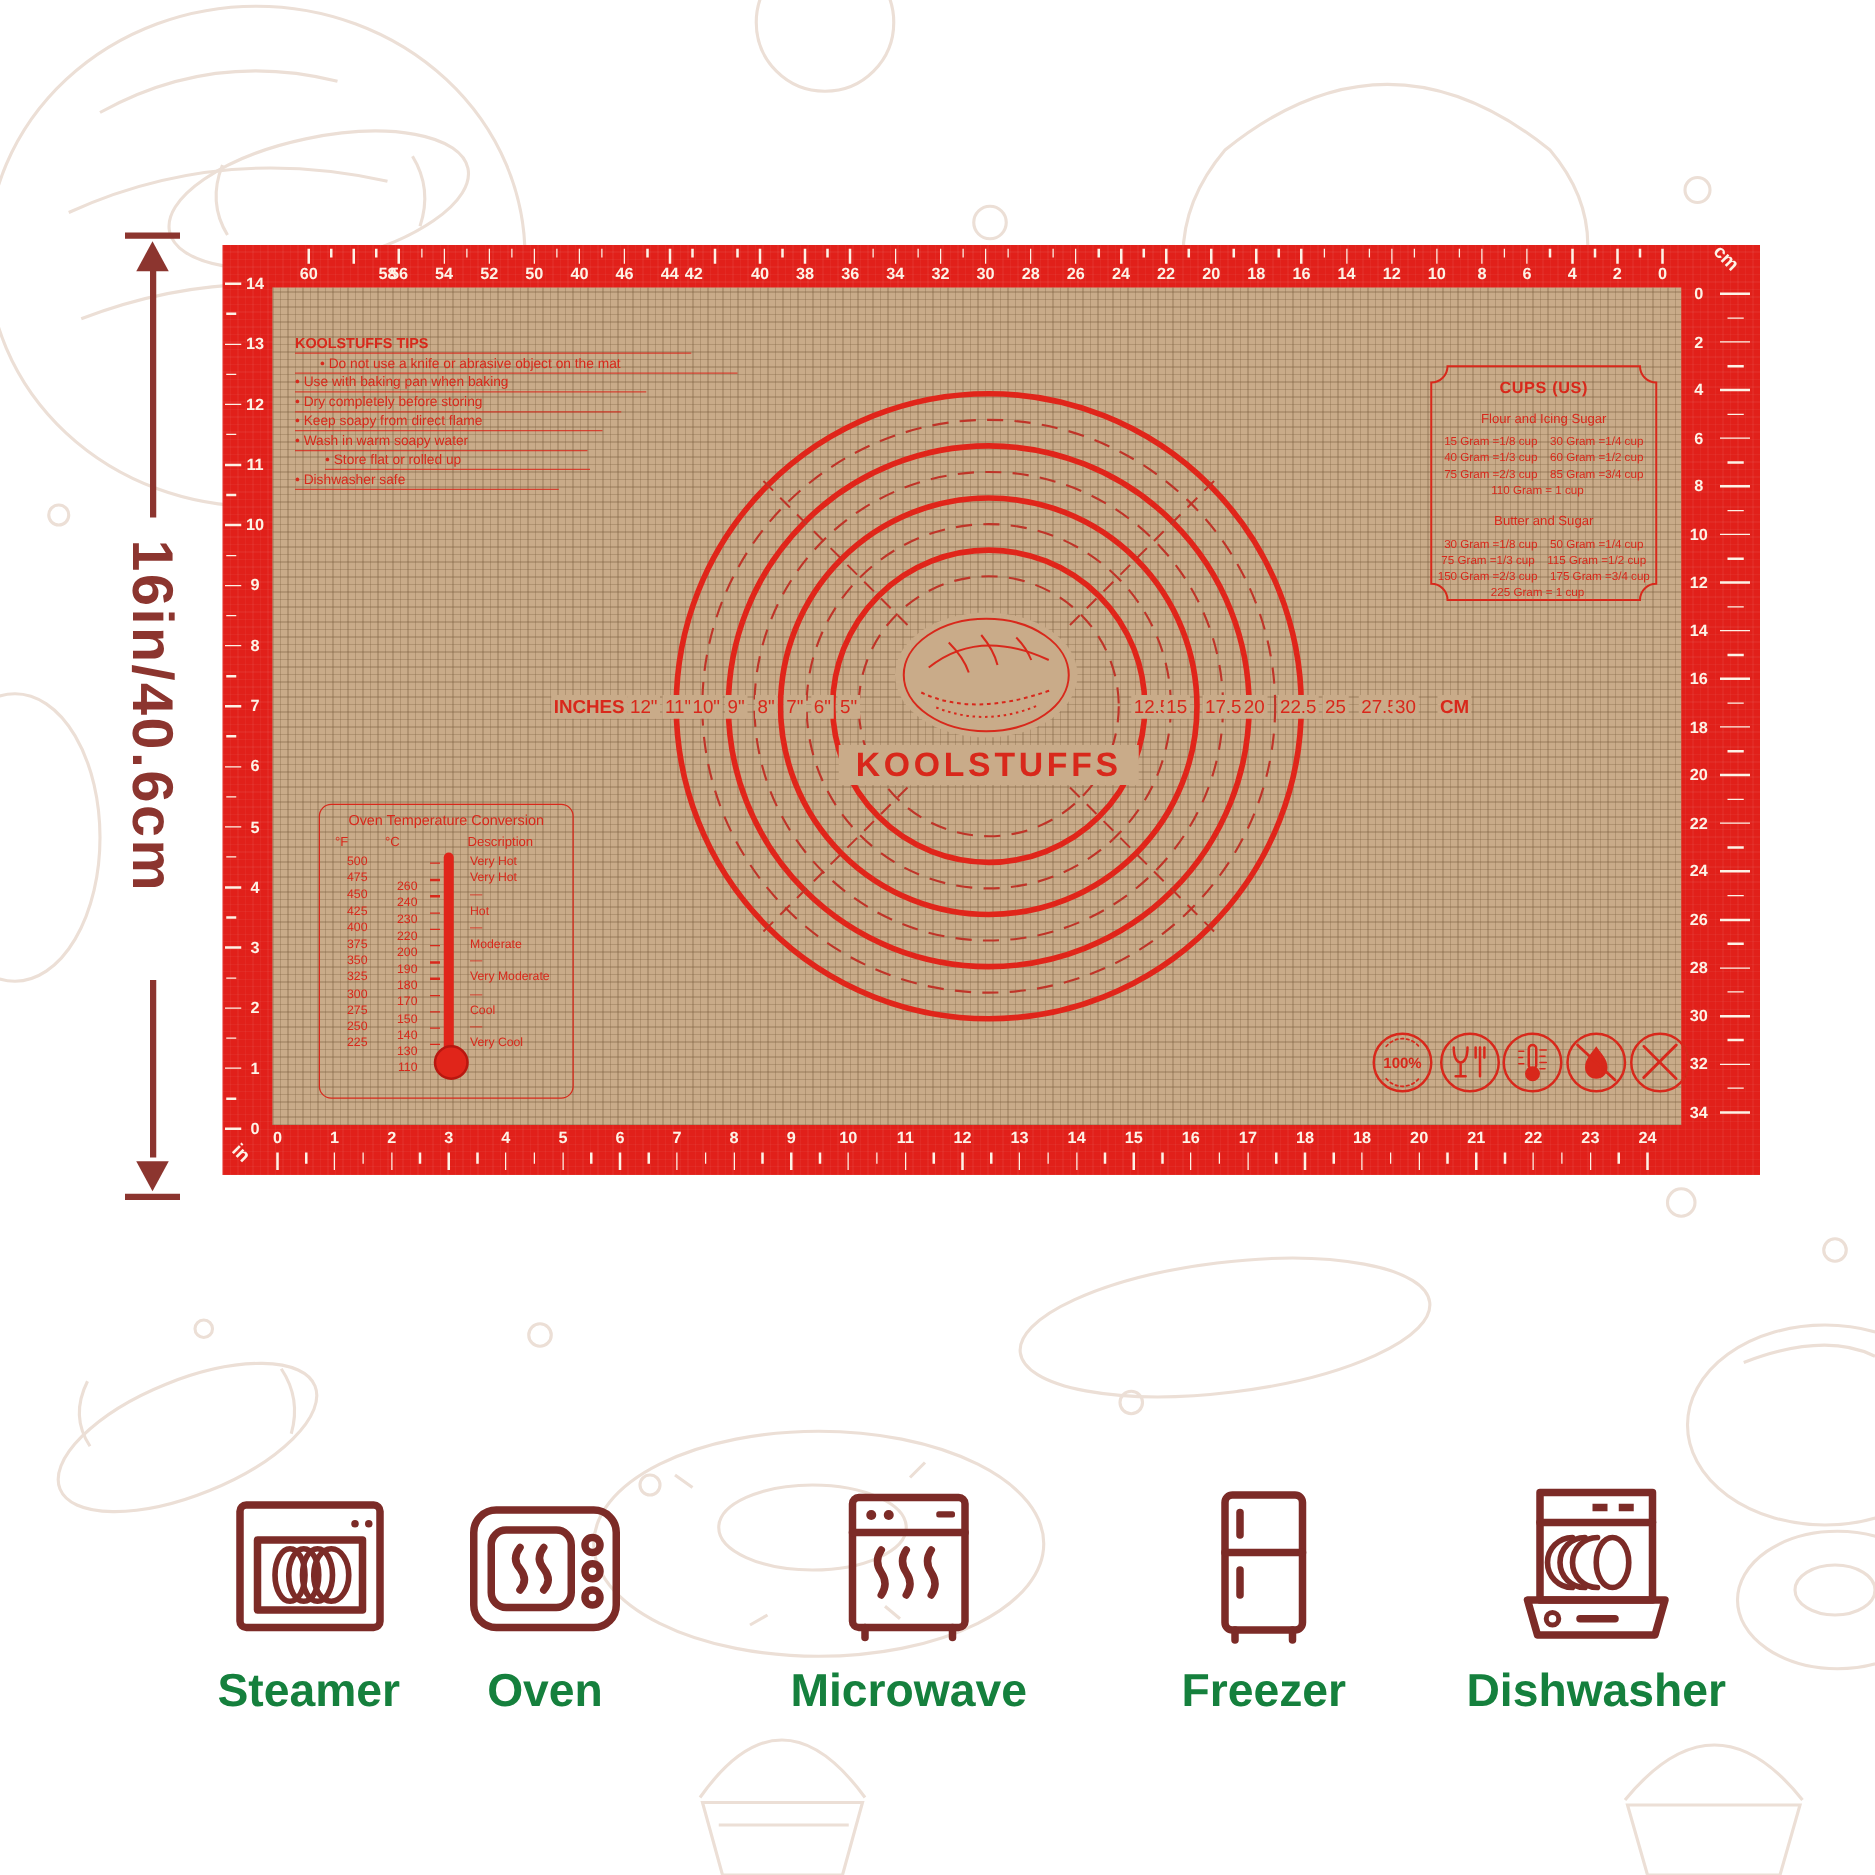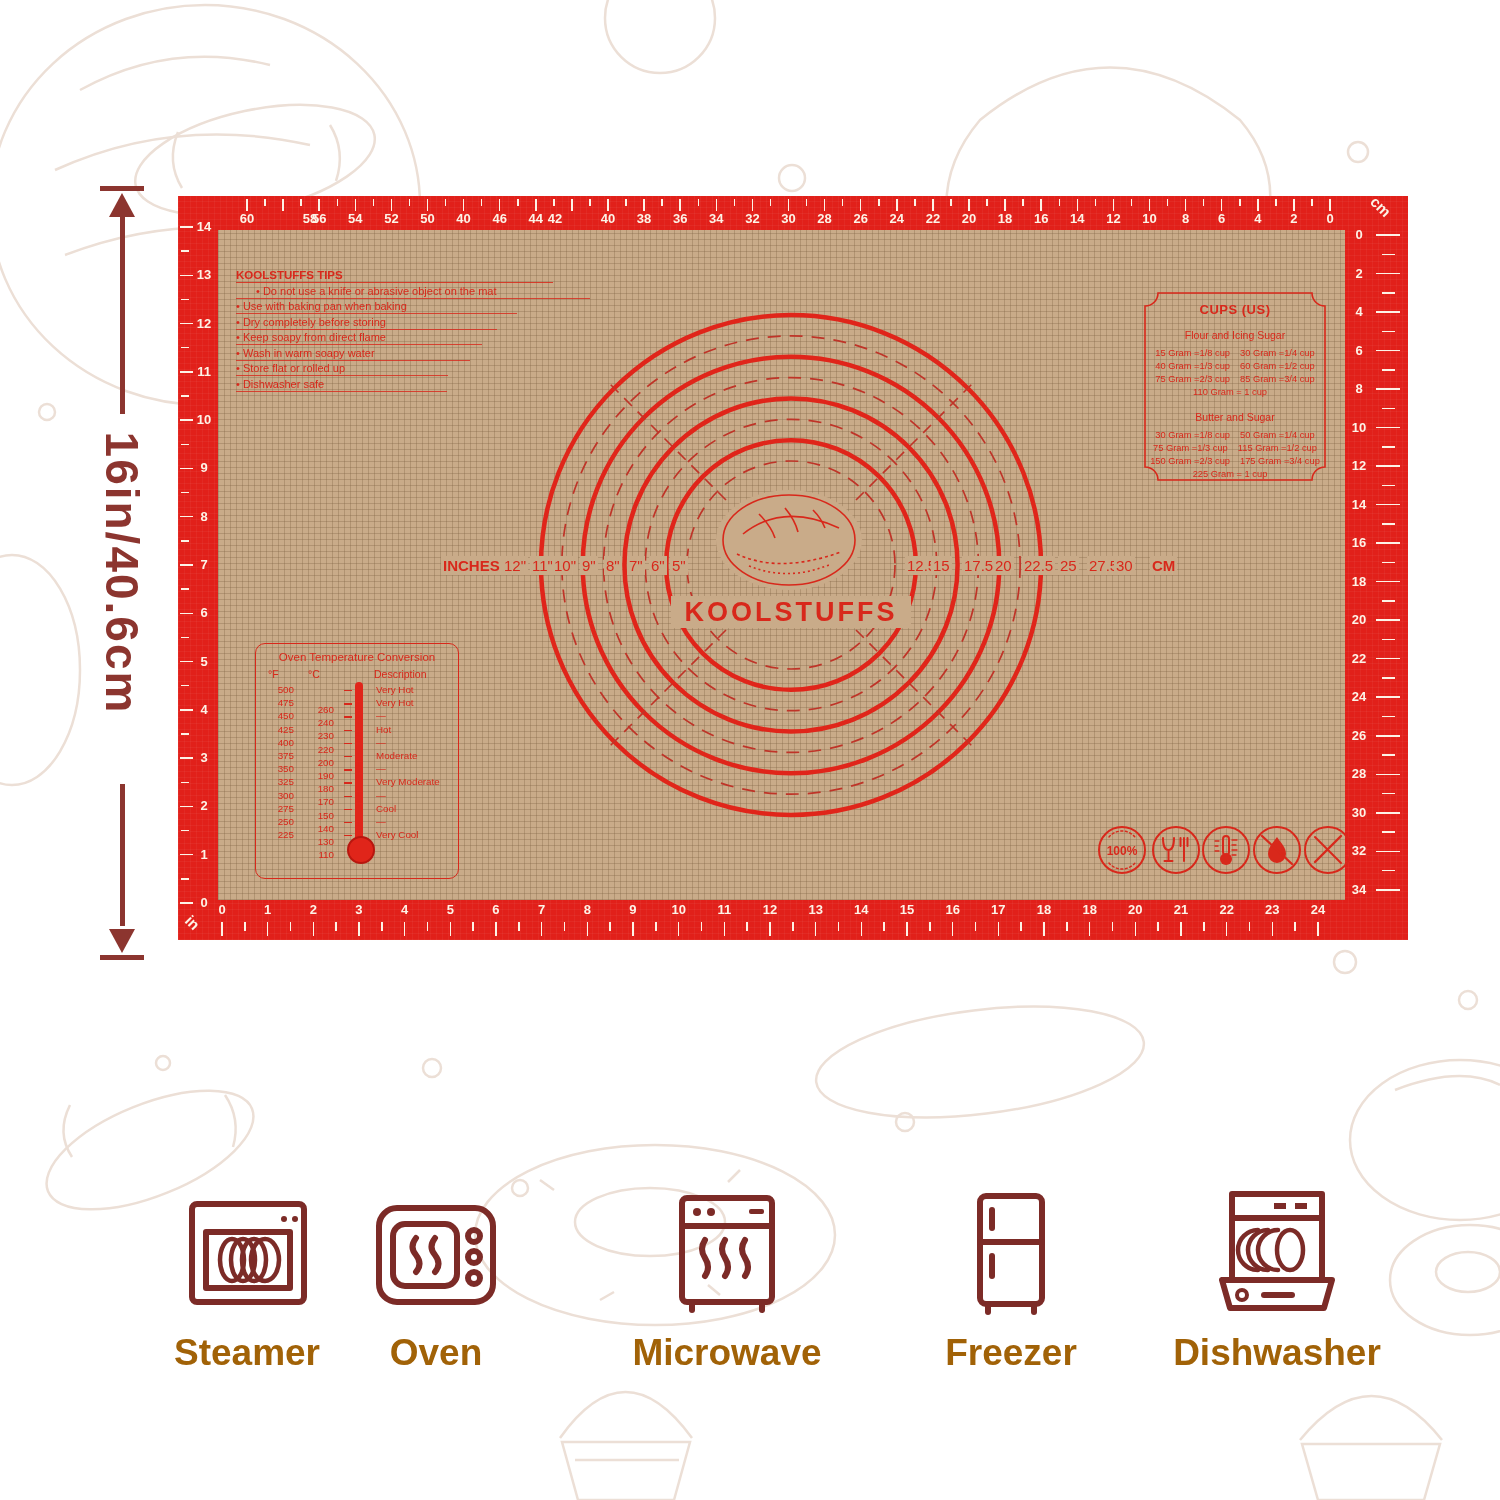--- a/index.html
+++ b/index.html
@@ -65,21 +65,21 @@
   .arr-left{border-top:13px solid transparent;border-bottom:13px solid transparent;border-right:24px solid #8c352f;}
   .arr-right{border-top:13px solid transparent;border-bottom:13px solid transparent;border-left:24px solid #8c352f;}
   .dim-v-text{position:absolute;left:50%;top:50%;transform:translate(-50%,-50%);writing-mode:vertical-rl;
               font-size:46px;font-weight:bold;color:#8c352f;letter-spacing:2px;white-space:nowrap;}
   .dim-h-text{position:absolute;left:50%;top:50%;transform:translate(-50%,-50%);font-size:52px;font-weight:bold;
               color:#8c352f;white-space:nowrap;}
 
   
   .appliance-icon{position:absolute;top:1178px;}
   .appliance-label{position:absolute;top:1332px;width:260px;text-align:center;font-size:37px;font-weight:bold;
-                   color:#a16207;}
+                   color:#15803d;}
   .app{stroke:#7c2b27;stroke-width:6;fill:none;stroke-linejoin:round;stroke-linecap:round;}
 </style>
 </head>
 <body>
 
 <div class="canvas">
 
   <svg class="bg-doodles" width="1500" height="1500" viewBox="0 0 1500 1500">
     <g stroke="#ecdfd6" stroke-width="2.5" fill="none">
       <ellipse cx="205" cy="205" rx="215" ry="200"></ellipse>
@@ -451,21 +451,21 @@
         </div>
 
       <div class="tips">
         <div class="tips-title">KOOLSTUFFS TIPS</div>
         <div>
             <div class="tip" style="width: 334px; padding-left: 20px;">• Do not use a knife or abrasive object on the mat</div>
             <div class="tip" style="width: 281px;">• Use with baking pan when baking</div>
             <div class="tip" style="width: 261px;">• Dry completely before storing</div>
             <div class="tip" style="width: 246px;">• Keep soapy from direct flame</div>
             <div class="tip" style="width: 234px;">• Wash in warm soapy water</div>
-            <div class="tip" style="width: 212px;">• Store flat or rolled up</div>
+            <div class="tip" style="width: 212px; margin-left: 24px;">• Store flat or rolled up</div>
             <div class="tip" style="width: 211px;">• Dishwasher safe</div>
           </div>
       </div>
 
       <div class="cups">
         <svg viewBox="0 0 190 197">
           <path d="M18 5 H172 A13 13 0 0 0 185 18 V179 A13 13 0 0 0 172 192 H18 A13 13 0 0 0 5 179 V18 A13 13 0 0 0 18 5 Z" fill="none" stroke="#d8281b" stroke-width="1.6"></path>
         </svg>
         <div class="cups-inner">
           <div class="cups-title">CUPS (US)</div>

